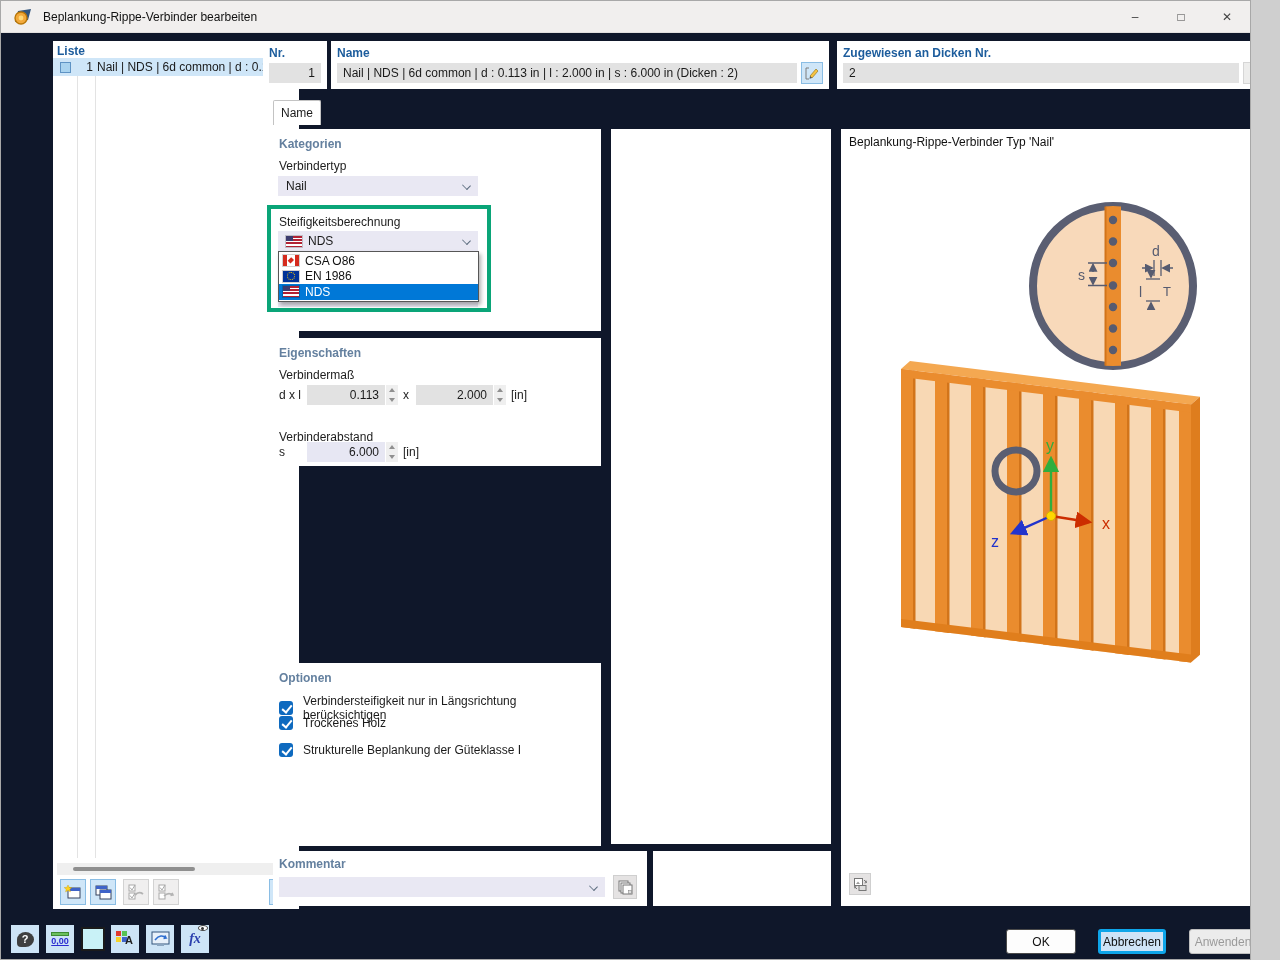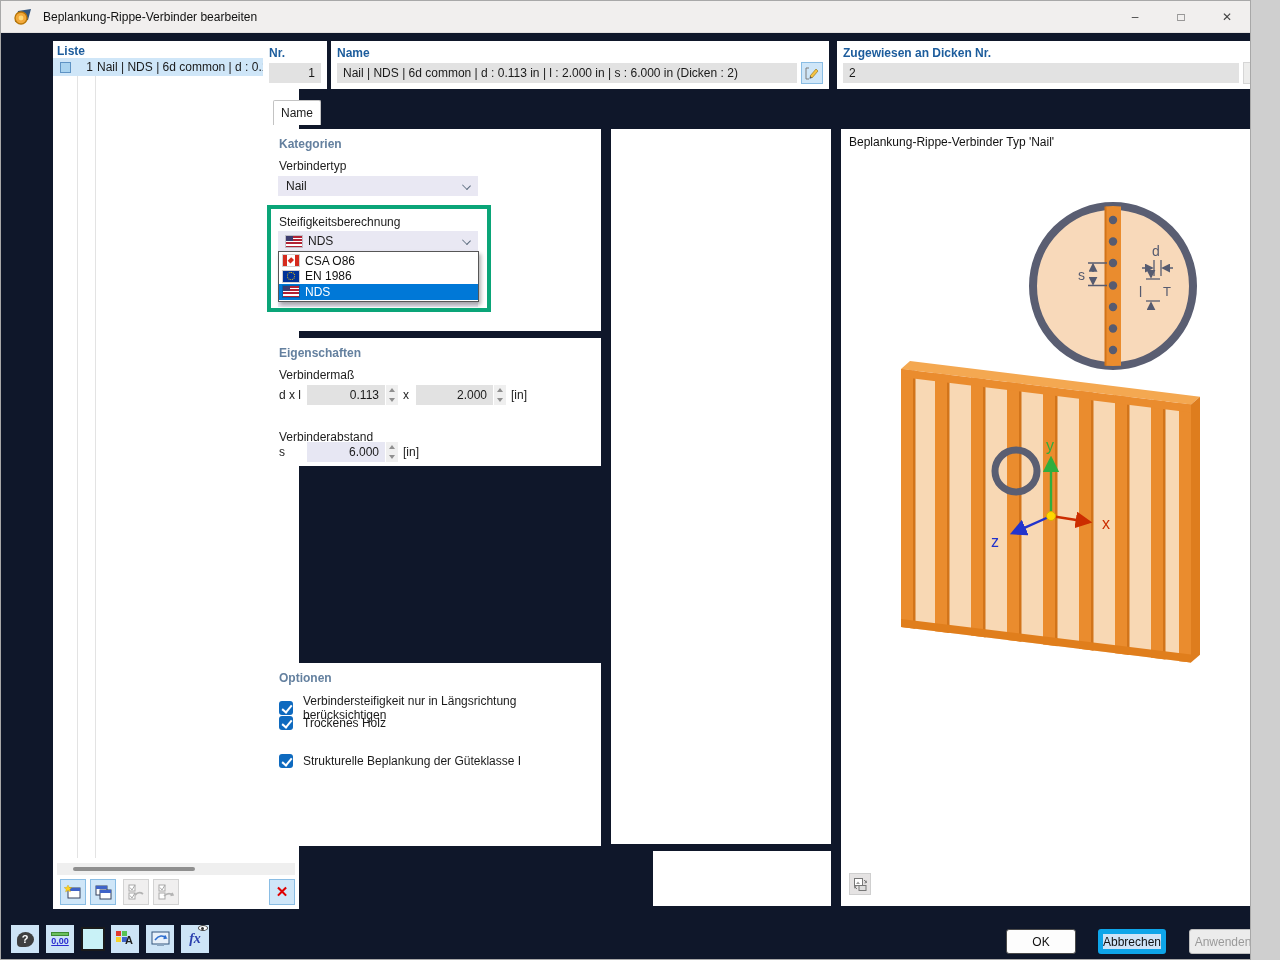--- a/index.html
+++ b/index.html
@@ -67,21 +67,21 @@
   
   .listrow{position:absolute;left:0;top:17px;width:100%;height:18px;background:#cfe6f8;
     display:flex;align-items:center;}
   .colline{position:absolute;width:1px;background:#e3e3e3;top:17px;height:800px;}
   .hscroll{position:absolute;left:4px;top:822px;width:238px;height:12px;background:#efefef;}
   .hthumb{position:absolute;left:16px;top:4px;width:122px;height:4px;background:#8f8f8f;border-radius:2px;}
   
   .pushbtn{position:absolute;height:25px;display:flex;align-items:center;justify-content:center;
     border-radius:3px;font-size:12px;}
   .btn-default{background:#fdfdfd;border:1px solid #4a4a4a;color:#111;}
-  .btn-focus{background:#cfe4f7;border:5px solid #0ea5e9;color:#111;}
+  .btn-focus{background:#cfe4f7;border:3px solid #0ea5e9;color:#111;}
   .btn-disabled{background:#ececec;border:1px solid #bfbfbf;color:#9a9a9a;}
   .tbtn{position:absolute;top:924px;width:28px;height:28px;background:#cde4f6;
     display:flex;align-items:center;justify-content:center;}
   .clip-wrap{position:absolute;overflow:hidden;z-index:5;}
 </style>
 </head>
 <body>
 
 <div class="window">
 
@@ -259,26 +259,41 @@
   <div class="panel" style="left:272px;top:662px;width:328px;height:183px;">
     <div class="sec-title">Optionen</div>
     <div class="cbrow" style="left:6px;top:31px;">
       <span class="cb"></span>
       <span>Verbindersteifigkeit nur in Längsrichtung berücksichtigen</span>
     </div>
     <div class="cbrow" style="left:6px;top:53px;">
       <span class="cb"></span>
       <span>Trockenes Holz</span>
     </div>
-    <div class="cbrow" style="left:6px;top:91px;">
+    <div class="cbrow" style="left:6px;top:80px;">
       <span class="cb"></span>
       <span>Strukturelle Beplankung der Güteklasse I</span>
     </div>
   </div>
 
+  <div class="panel" style="left:272px;top:850px;width:374px;height:55px;">
+    <div class="sec-title" style="top:6px;">Kommentar</div>
+    <div class="combo" style="left:6px;top:26px;width:326px;">
+      <span></span>
+      <span class="chev"></span>
+    </div>
+    <div class="iconbtn" style="left:340px;top:24px;width:24px;height:24px;background:#e5e3e3;border:1px solid #cfcfcf;">
+      <svg width="15" height="15" viewBox="0 0 15 15">
+        <rect x="1" y="1" width="9" height="10" fill="#fff" stroke="#777"></rect>
+        <rect x="3" y="3" width="9" height="10" fill="#fff" stroke="#777"></rect>
+        <rect x="5" y="5" width="9" height="9" fill="#fff" stroke="#777"></rect>
+        <rect x="10.5" y="10.5" width="3" height="3" fill="#ddd" stroke="#777" stroke-width=".5"></rect>
+      </svg>
+    </div>
+  </div>
 
   <div class="panel" style="left:610px;top:128px;width:220px;height:715px;"></div>
   <div class="panel" style="left:652px;top:850px;width:178px;height:55px;"></div>
 
   <div class="panel" style="left:840px;top:128px;width:428px;height:777px;">
     <div class="lbl" style="left:8px;top:6px;color:#111;">Beplankung-Rippe-Verbinder Typ 'Nail'</div>
     <svg width="428" height="777" viewBox="0 0 428 777" style="position:absolute;left:0;top:0;">
       <defs>
         <clipPath id="circ">
             <circle cx="272" cy="157" r="80"></circle>

